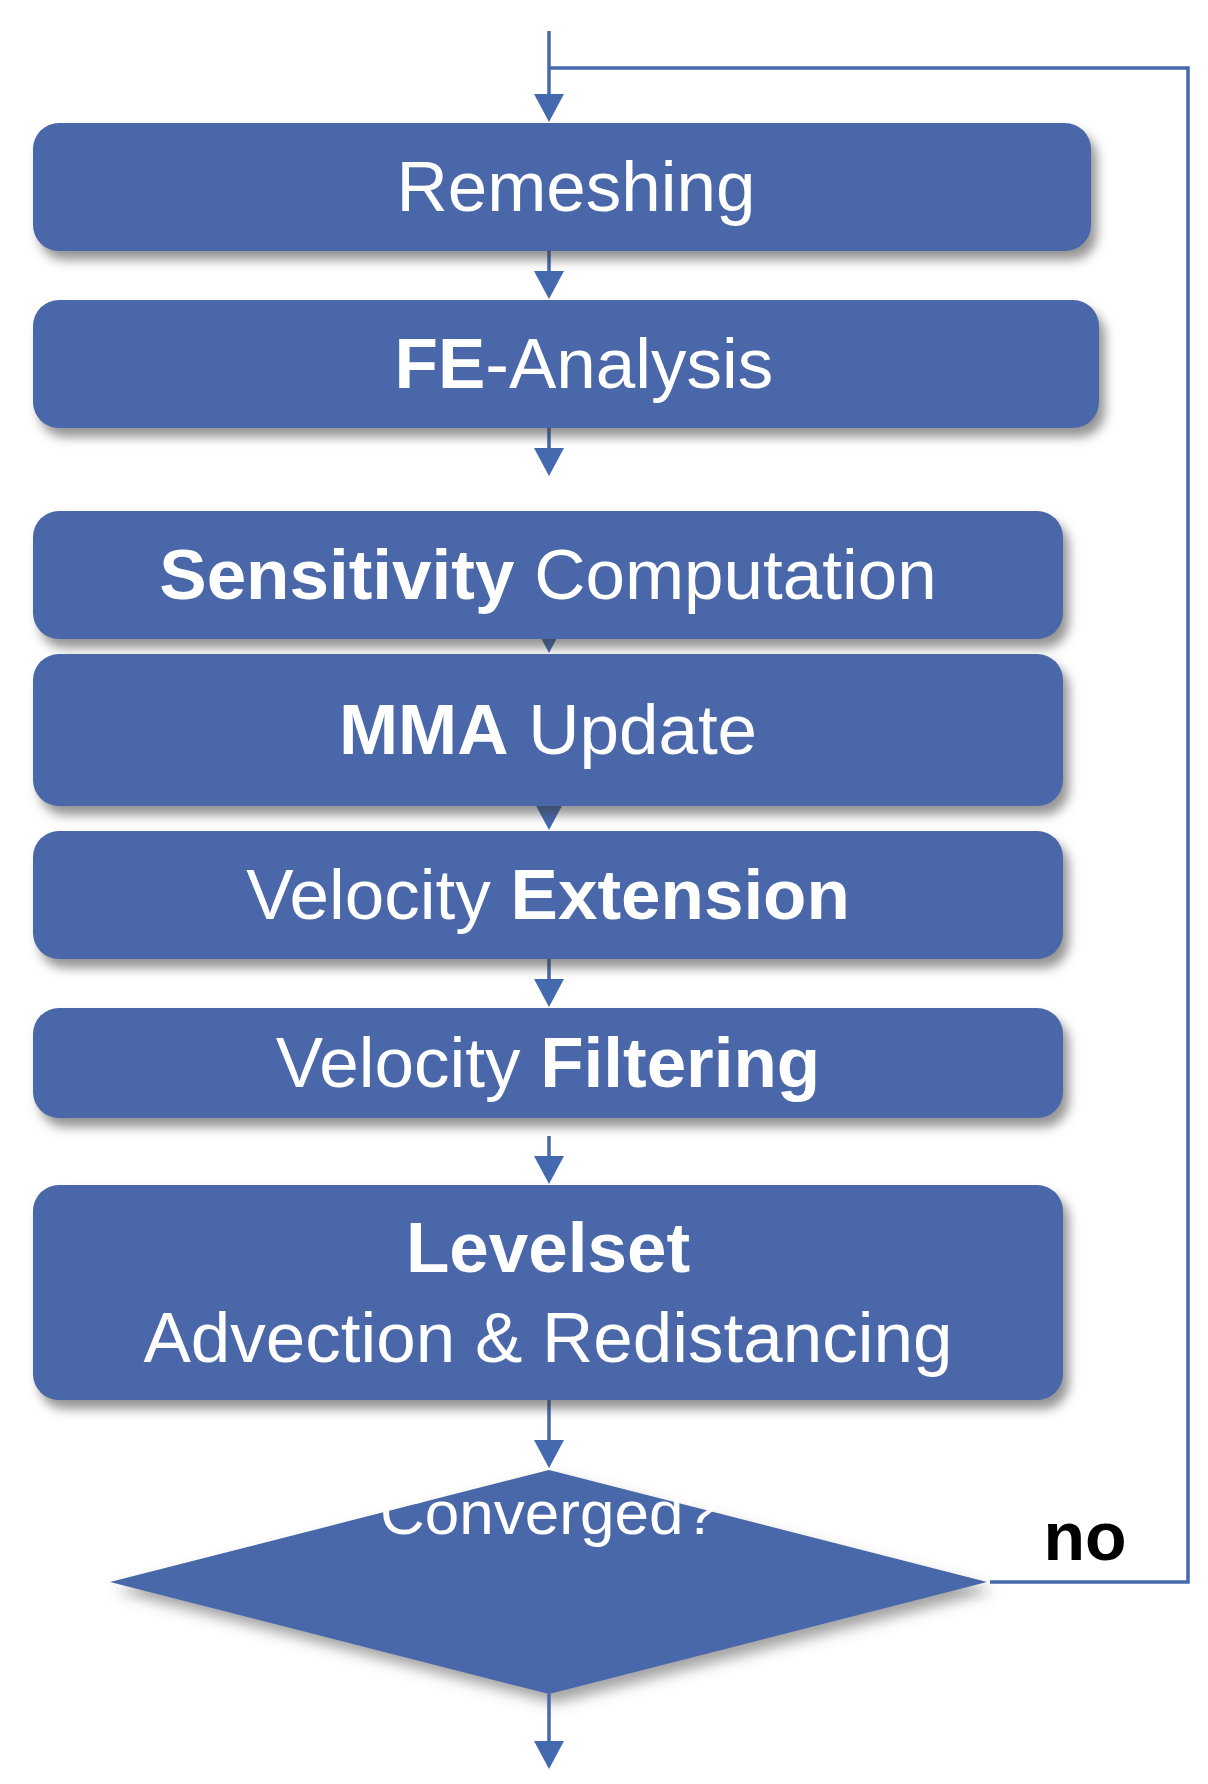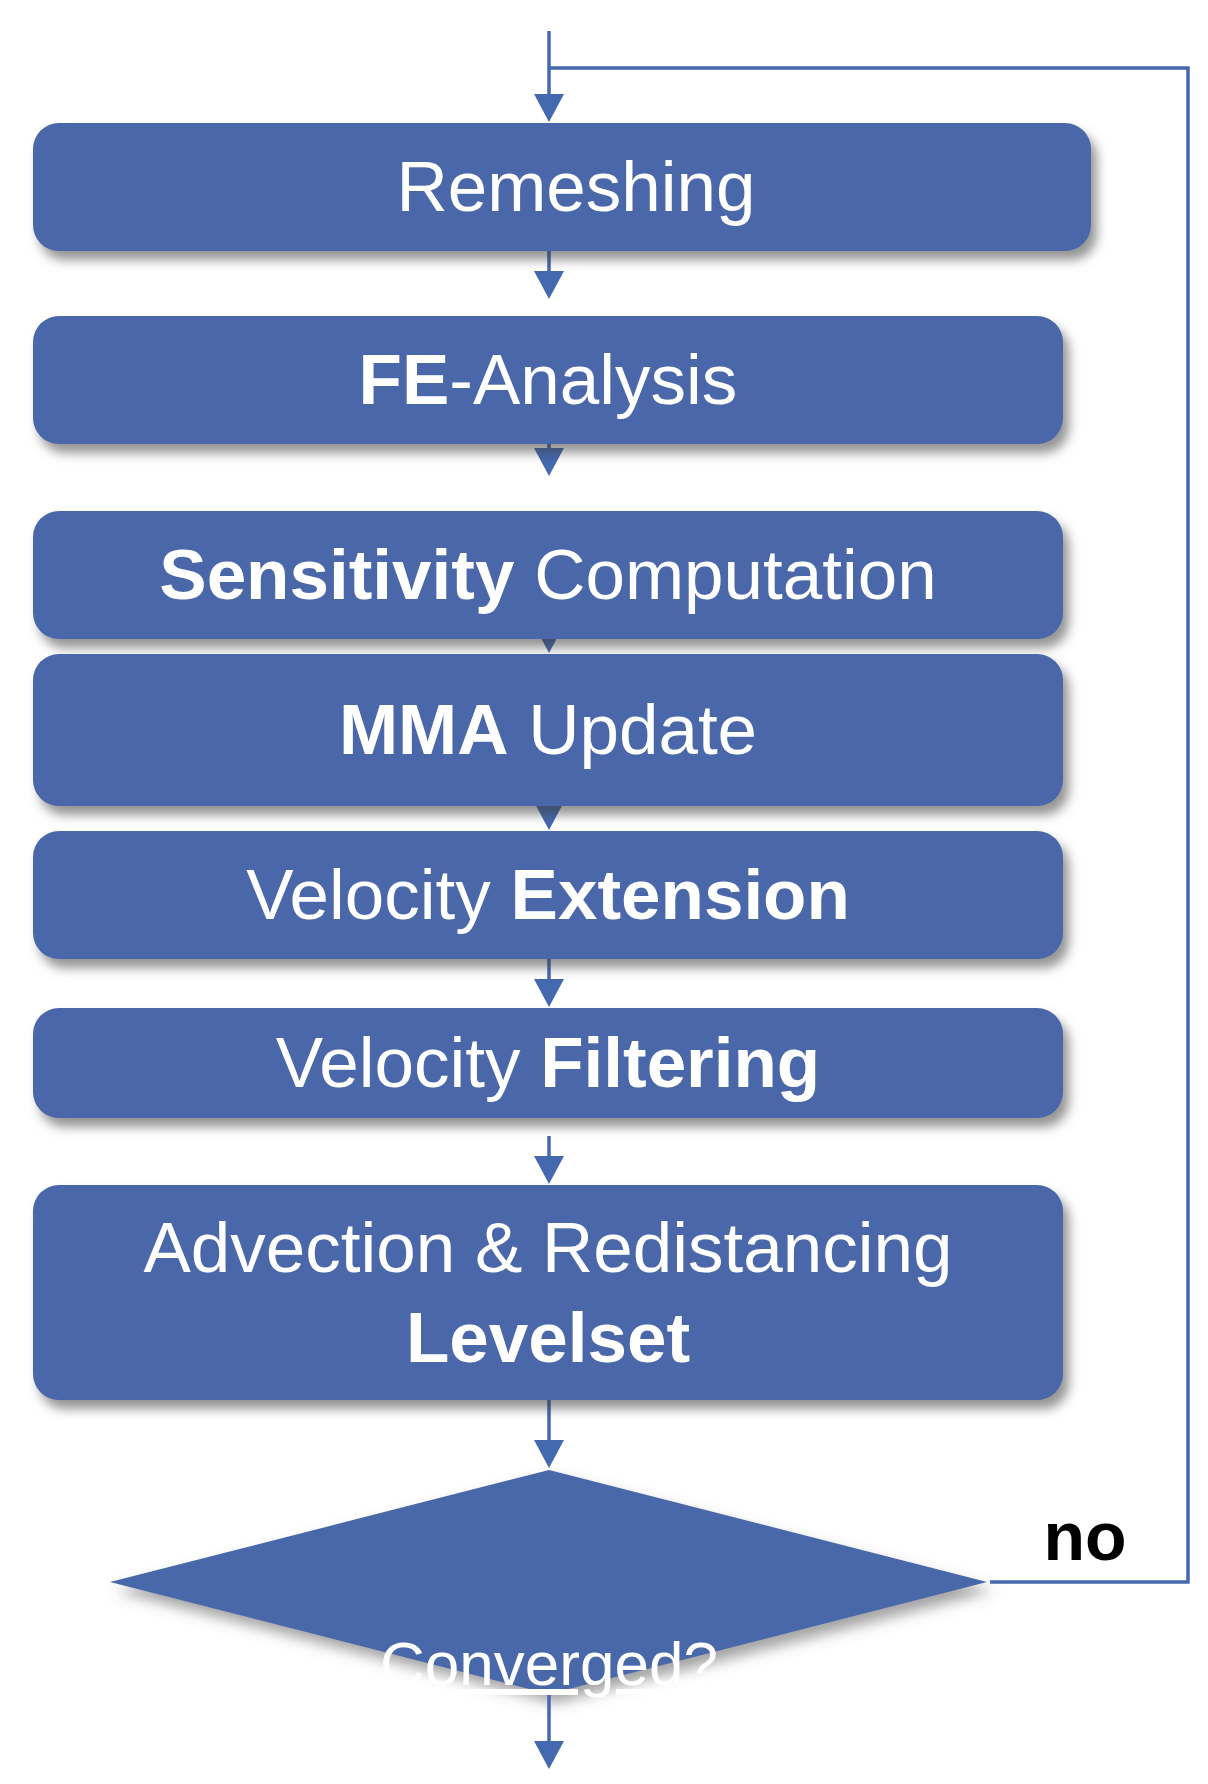--- a/index.html
+++ b/index.html
@@ -26,23 +26,23 @@
     box-shadow:6px 9px 11px rgba(60,60,60,0.55);
     display:flex;flex-direction:column;align-items:center;justify-content:center;
     color:var(--node-text);
     font-size:71px;line-height:1.1;
     text-align:center;
   }
   .box-label{white-space:pre;}
   .box-line{white-space:pre;display:block;line-height:90px;}
   .b{font-weight:700;}
   .decision-label{
-    position:absolute;left:249px;top:1618px;width:600px;height:90px;z-index:2;
+    position:absolute;left:249px;top:1467px;width:600px;height:90px;z-index:2;
     display:flex;align-items:center;justify-content:center;
-    color:var(--node-text);font-size:62px;text-decoration:underline;
+    color:var(--node-text);font-size:62px;
   }
   .edge-label-no{
     position:absolute;left:1020px;top:1498px;width:130px;height:76px;z-index:2;
     display:flex;align-items:center;justify-content:center;
     color:var(--edge-label-text);font-size:68px;font-weight:bold;
   }
 </style>
 </head>
 <body>
 
@@ -82,40 +82,40 @@
   <polygon class="diamond" points="549,1470 987,1582 549,1694 110,1582" filter="url(#ds)"></polygon>
 
   <line x1="549" y1="1694" x2="549" y2="1744"></line>
   <polygon class="head" points="549,1769 534,1741 564,1741"></polygon>
 </svg>
 
 <div class="step-box" style="top:123px;height:128px;padding-left:28px;">
   <span class="box-label"><span>Remeshing</span></span>
 </div>
 
-<div class="step-box" style="top:316px;height:128px;">
+<div class="step-box" style="top:300px;height:128px;padding-left:36px;">
   <span class="box-label"><span class="b">FE</span><span>-Analysis</span></span>
 </div>
 
 <div class="step-box" style="top:477px;height:128px;margin-top:34px;">
   <span class="box-label"><span class="b">Sensitivity</span><span> Computation</span></span>
 </div>
 
 <div class="step-box" style="top:654px;height:152px;">
   <span class="box-label"><span class="b">MMA</span><span> Update</span></span>
 </div>
 
 <div class="step-box" style="top:831px;height:128px;">
   <span class="box-label"><span>Velocity </span><span class="b">Extension</span></span>
 </div>
 
 <div class="step-box" style="top:1008px;height:110px;">
   <span class="box-label"><span>Velocity </span><span class="b">Filtering</span></span>
 </div>
 
 <div class="step-box" style="top:1185px;height:215px;">
+  <span class="box-line b">Levelset</span>
   <span class="box-line">Advection &amp; Redistancing</span>
-  <span class="box-line b">Levelset</span>
 </div>
 
 <div class="decision-label">Converged?</div>
 
 <div class="edge-label-no">no</div>
 
 </body></html>

